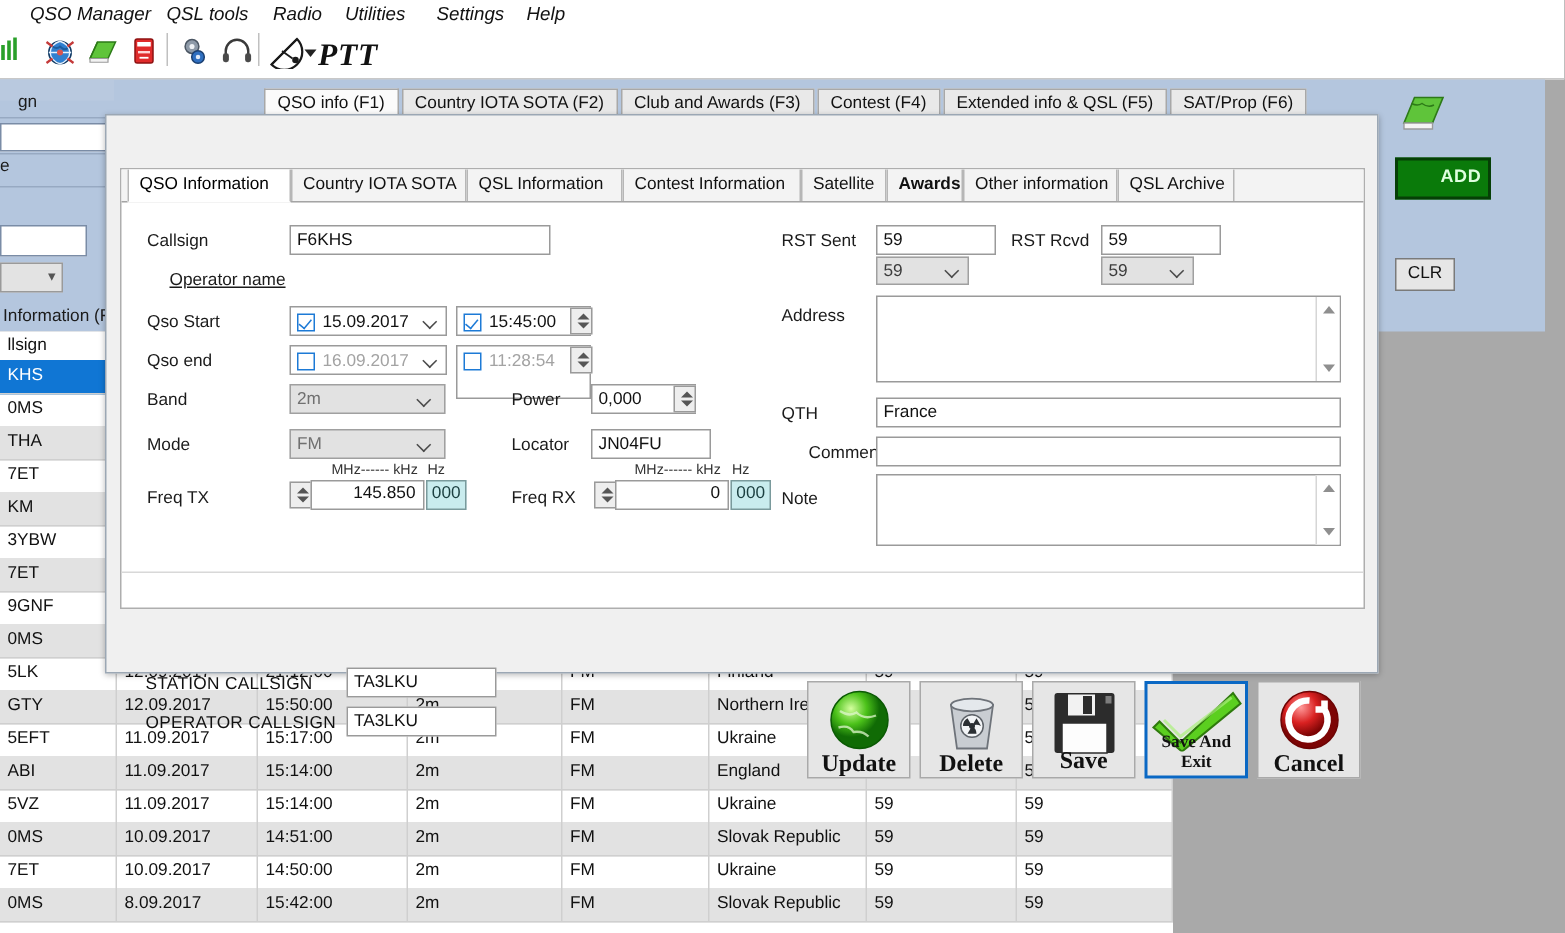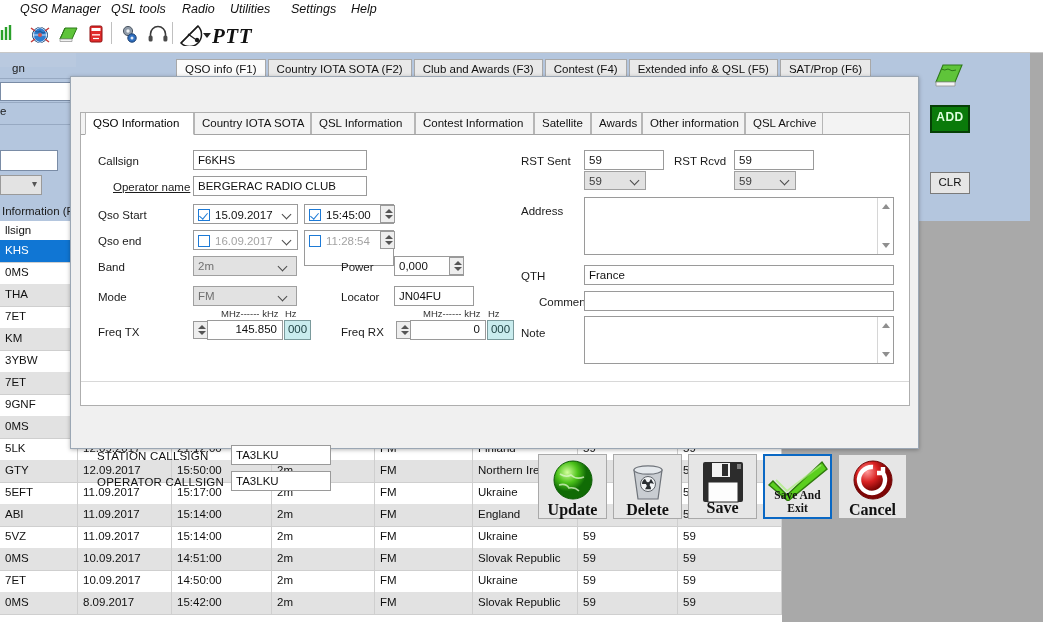--- a/index.html
+++ b/index.html
@@ -23,21 +23,21 @@
   .panel{position:absolute;left:0;top:53px;width:1030px;height:168px;background:#b4c6de;}
   .panel-strip{position:absolute;left:0;width:76px;height:14px;background:#b9c9df;}
   .fld-lbl{position:absolute;font-size:11.5px;color:#1b1b1b;white-space:nowrap;}
   .panel-line{position:absolute;left:0;width:76px;height:1px;background:#97a9c2;}
   .panel-input{position:absolute;background:#fff;border:1px solid #7a8ca6;}
   .panel-combo{position:absolute;background:#e3e3e3;border:1px solid #9a9a9a;}
   .panel-combo .cv{position:absolute;right:4px;top:2px;color:#555;font-size:10px;}
 
   .greenbook{position:absolute;left:932px;top:60px;width:34px;height:30px;}
   .addbtn{position:absolute;left:930px;top:105px;width:36px;height:24px;background:#0a7a0a;border:2px solid #063f06;color:#dfffdf;
-          font-size:12px;font-weight:bold;text-align:center;line-height:20px;letter-spacing:.5px;}
+          font-size:12px;font-weight:bold;text-align:center;line-height:20px;letter-spacing:.5px;padding-left:24px;}
   .clrbtn{position:absolute;left:930px;top:172px;width:38px;height:20px;background:#e6e6e6;border:1px solid #7a7a7a;color:#111;
           font-size:11.5px;text-align:center;line-height:18px;}
 
   
   .bg-tabs{position:absolute;left:176px;top:59px;height:20px;}
   .bg-tab{position:relative;float:left;height:19px;line-height:19px;padding:0 8px;margin-right:2px;
           background:#e9e9e9;border:1px solid #a8a8a8;font-size:11.5px;color:#111;white-space:nowrap;}
   .bg-tab.sel{background:#fbfbfb;border-bottom-color:#fbfbfb;}
 
   
@@ -393,30 +393,29 @@
 
 
     <div class="dlg-body">
 
       <div class="tabs">
         <div class="tab sel" style="left:4px;width:109px;">QSO Information</div>
         <div class="tab" style="left:113px;width:117px;">Country IOTA SOTA</div>
         <div class="tab" style="left:230px;width:104px;">QSL Information</div>
         <div class="tab" style="left:334px;width:119px;">Contest Information</div>
         <div class="tab" style="left:453px;width:57px;">Satellite</div>
-        <div class="tab" style="left:510px;width:51px;">Awards</div>
+        <div class="tab" style="left:510px;width:51px;font-weight:bold;">Awards</div>
         <div class="tab" style="left:561px;width:103px;">Other information</div>
         <div class="tab" style="left:664px;width:78px;">QSL Archive</div>
       </div>
 
       <div class="lab" style="left:17px;top:42px;">Callsign</div>
       <div class="txt" style="left:112px;top:37px;width:174px;height:20px;">F6KHS</div>
 
       <div class="lab" style="left:32px;top:68px;text-decoration:underline;">Operator name</div>
-      <div class="txt" style="left:112px;top:63px;width:174px;height:20px;">BERGERAC RADIO CLUB</div>
 
       <div class="lab" style="left:17px;top:96px;">Qso Start</div>
       <div class="dtp" style="left:112px;top:91px;width:105px;height:20px;">
         <span class="cbx on"></span>
         <span class="dtv">15.09.2017</span>
         <span class="chev" style="top:6px;"></span>
       </div>
       <div class="dtp" style="left:223px;top:91px;width:90px;height:20px;">
         <span class="cbx on"></span>
         <span class="dtv">15:45:00</span>

